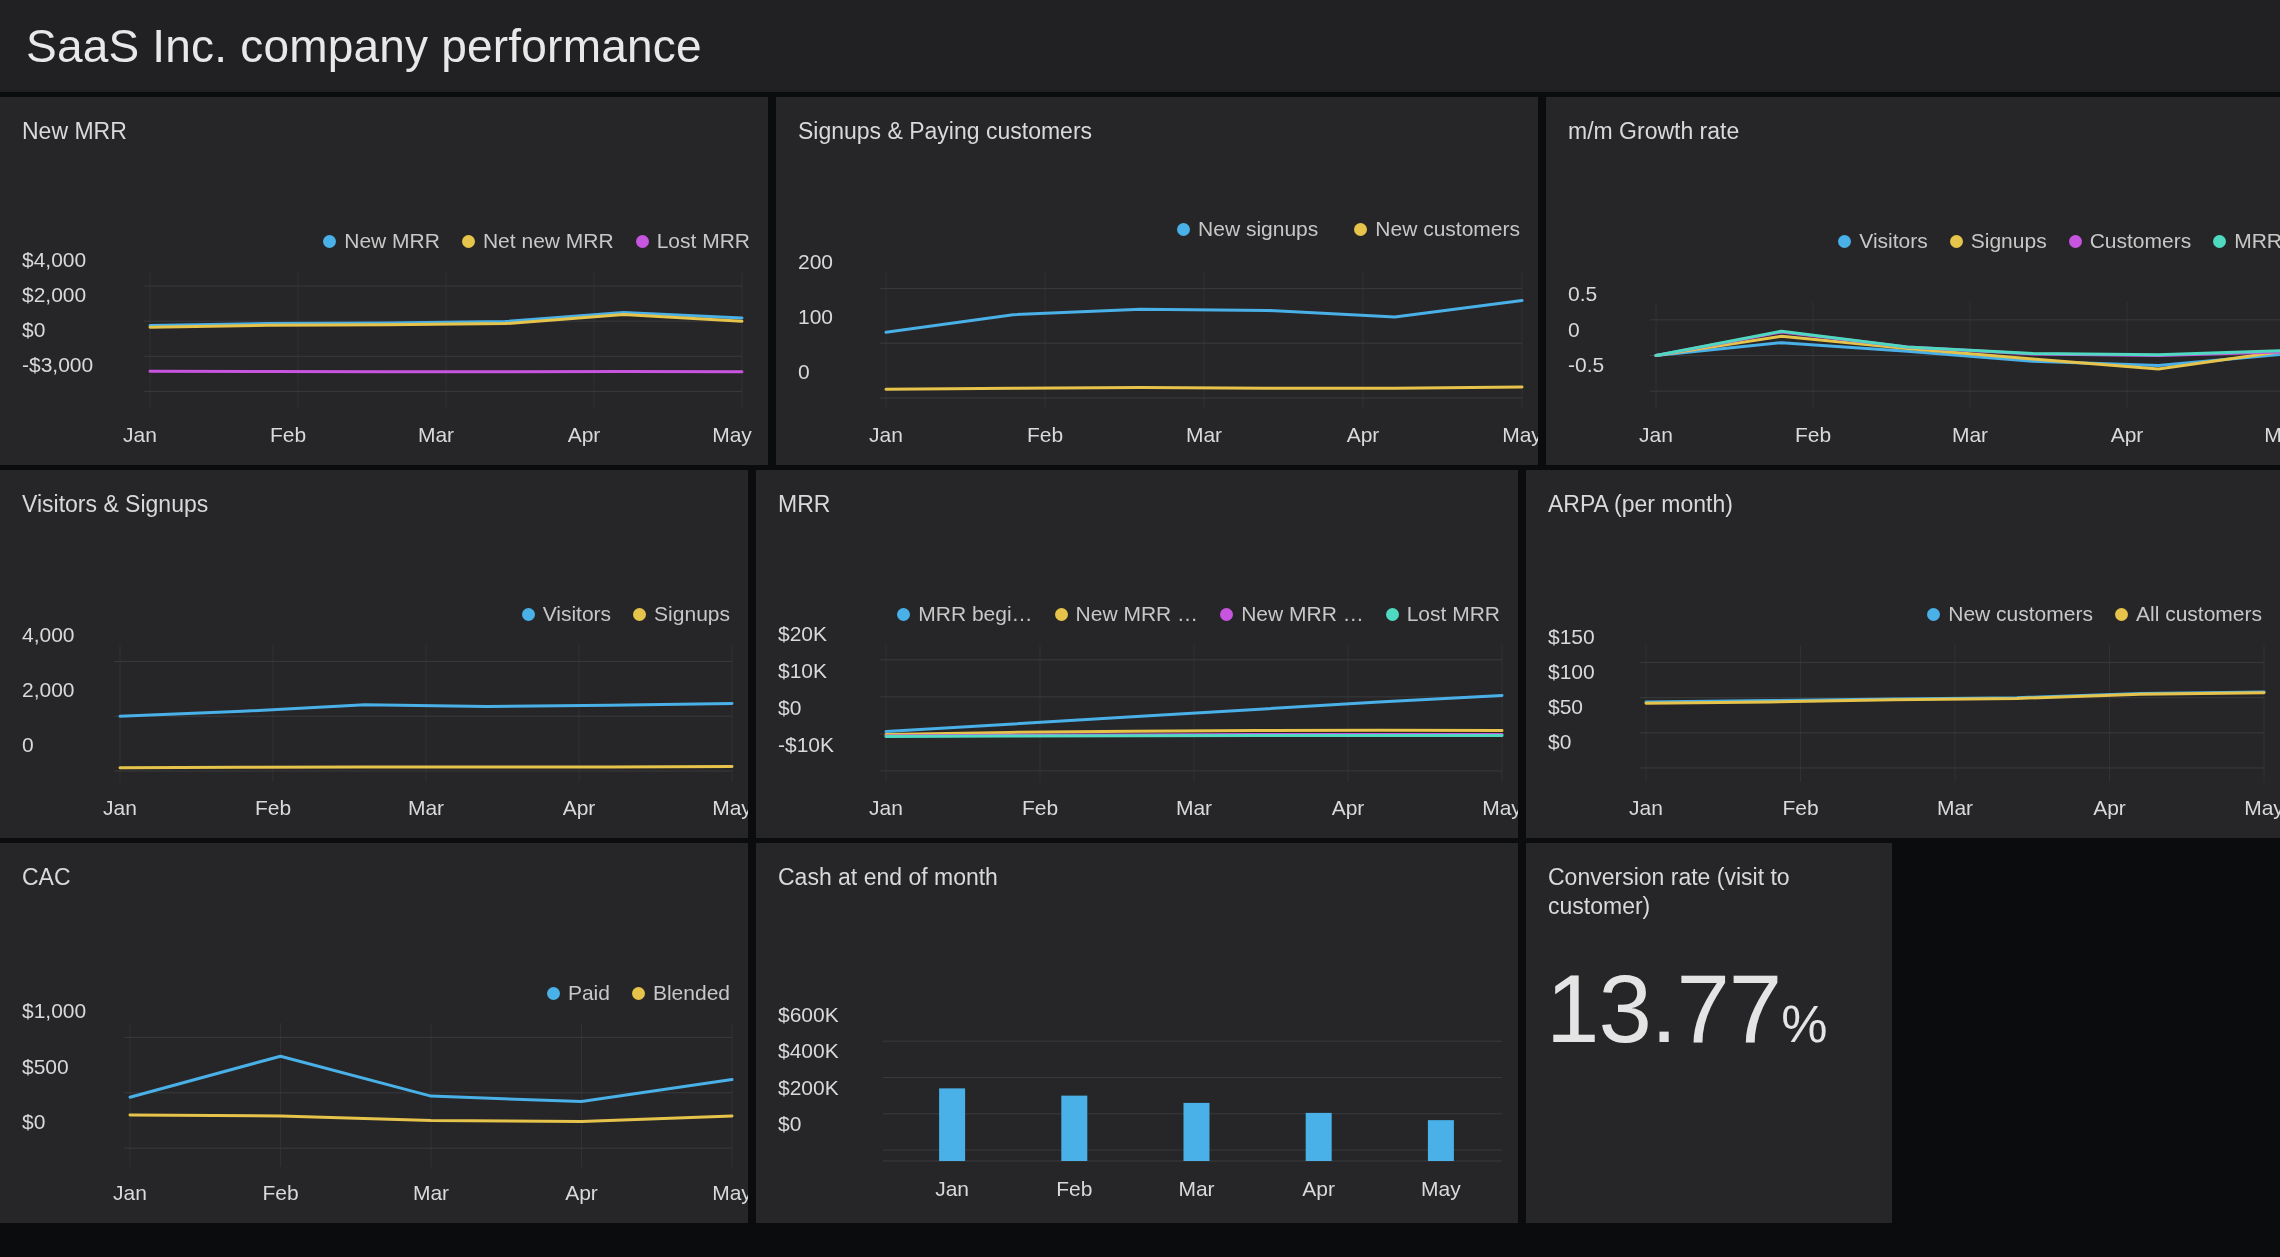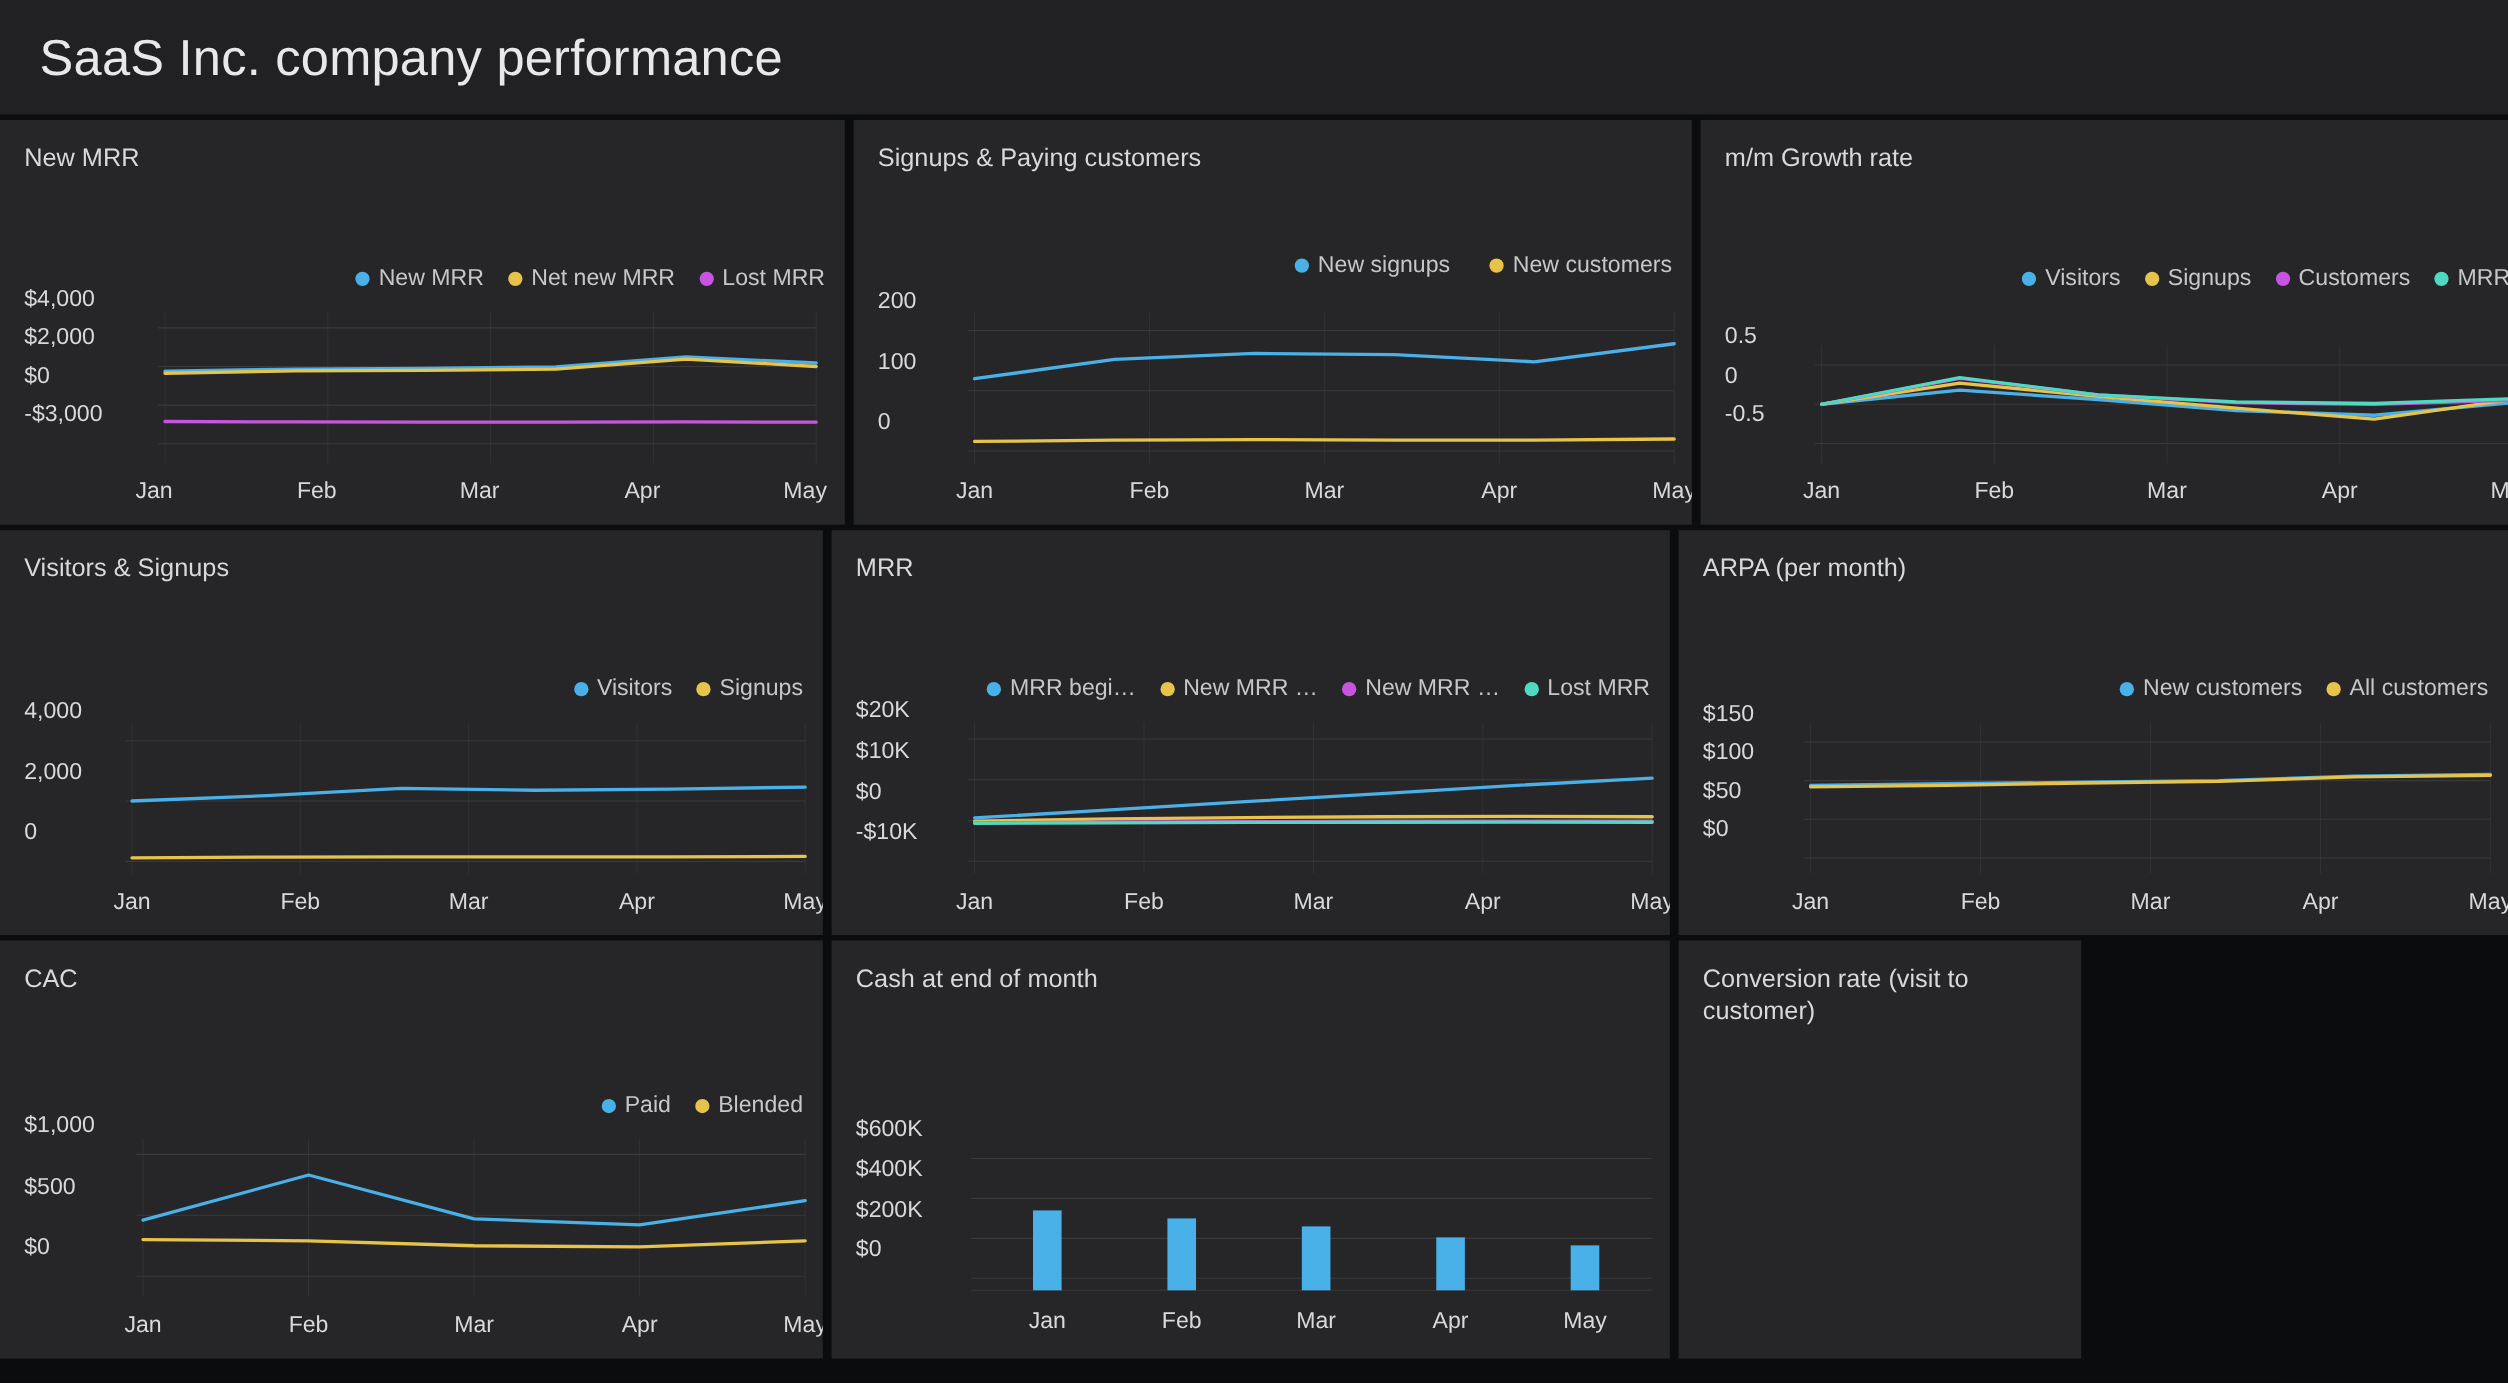--- a/index.html
+++ b/index.html
@@ -6,23 +6,23 @@
   html, body {
     width: 2280px; height: 1257px;
     background: #0b0c0e;
     font-family: "Liberation Sans", sans-serif;
     overflow: hidden;
   }
   .dashboard { width: 2280px; height: 1257px; display: flex; flex-direction: column; gap: 5px; }
 
   .header {
     background: #212124;
-    height: 104px;
+    height: 92px;
     display: flex; align-items: center;
-    padding-left: 36px;
+    padding-left: 26px;
     flex: none;
   }
   .header-title { font-size: 46px; color: #e8e8e8; font-weight: 400; letter-spacing: .2px; }
 
   .grid-row { display: flex; gap: 8px; flex: none; }
   .row1, .row2 { height: 368px; }
   .row3 { height: 380px; }
 
   .panel {
     background: #262628;
@@ -378,16 +378,19 @@
           <div class="axis-y-label" style="left: 22px; top: 281.105px;">$0</div>
           <div class="axis-x-label" style="left: 196.1px; top: 334px;">Jan</div>
           <div class="axis-x-label" style="left: 318.3px; top: 334px;">Feb</div>
           <div class="axis-x-label" style="left: 440.5px; top: 334px;">Mar</div>
           <div class="axis-x-label" style="left: 562.7px; top: 334px;">Apr</div>
           <div class="axis-x-label" style="left: 684.9px; top: 334px;">May</div>
         </div>
     </div>
     <div class="panel" id="p-conversion" style="width:366px">
       <div class="panel-title">Conversion rate (visit to customer)</div>
+      <div class="stat-value" style="left:20px; top:118px;">
+        <span>13.77</span><span class="stat-unit">%</span>
+      </div>
     </div>
   </div>
 
 </div>
 
 </body></html>

